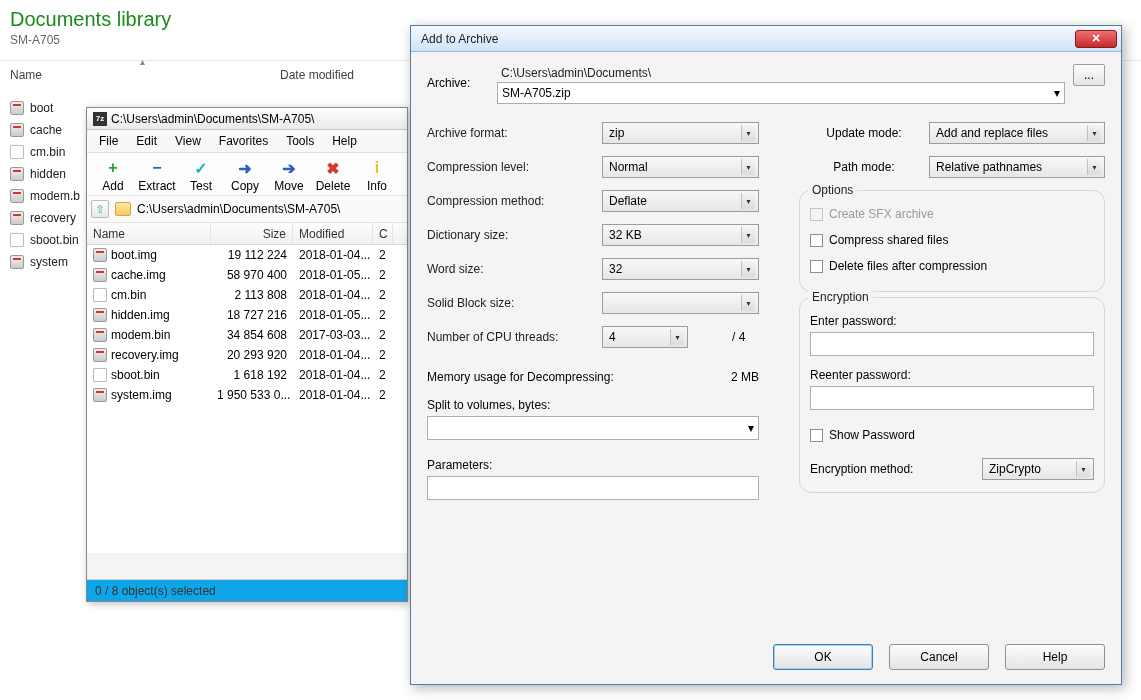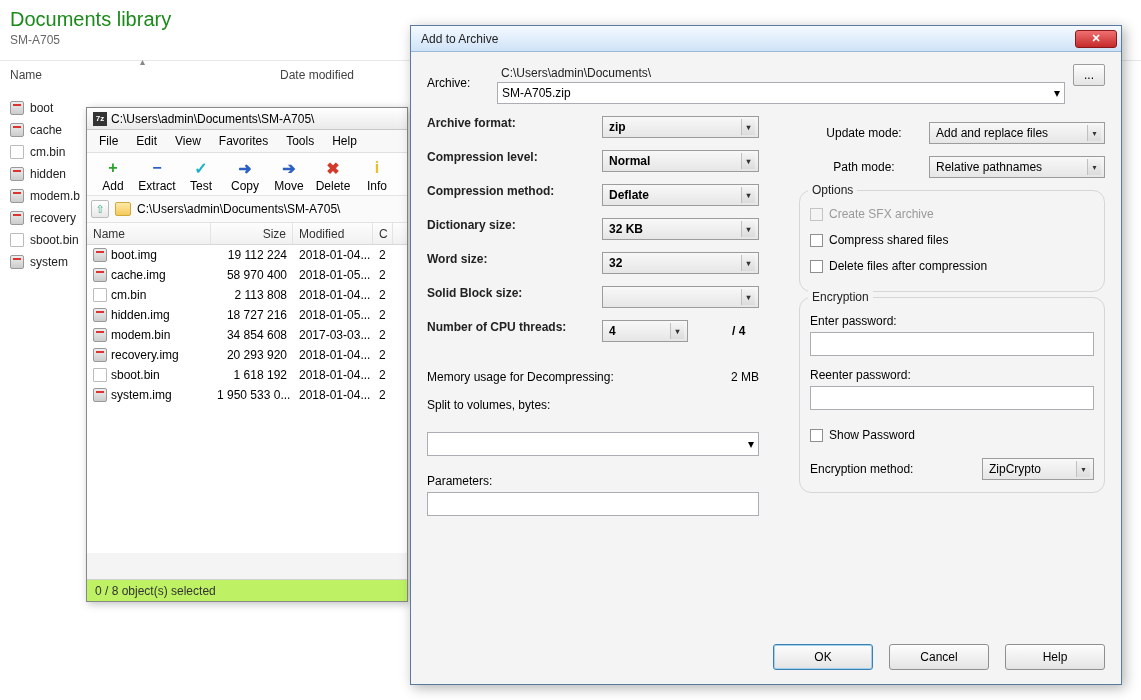--- a/index.html
+++ b/index.html
@@ -35,46 +35,46 @@
 .sz-addr-fold { width: 16px; height: 14px; background: linear-gradient(#ffe9a8,#f4c95a); border: 1px solid #cda93e; border-radius: 2px; }
 .sz-list { background: #fff; height: 330px; overflow: hidden; }
 .sz-list-head { display: flex; background: linear-gradient(#fdfdfd,#f1f1f1); border-bottom: 1px solid #d8d8d8; height: 22px; align-items: center; }
 .sz-list-head .c { padding: 0 6px; border-right: 1px solid #e4e4e4; height: 100%; display: flex; align-items: center; color: #333; }
 .sz-list-body .row { display: flex; height: 20px; align-items: center; }
 .sz-list-body .c { padding: 0 6px; overflow: hidden; white-space: nowrap; }
 .c-name { width: 124px; display: flex; align-items: center; gap: 4px; }
 .c-size { width: 82px; text-align: right; justify-content: flex-end; }
 .c-mod { width: 80px; }
 .c-x { width: 20px; }
-.sz-status { position: absolute; bottom: 0; left: 0; right: 0; height: 22px; background: #bef264; border-top: 1px solid #d0d0d0; display: flex; align-items: center; padding: 0 8px; color: #333; }
+.sz-status { position: absolute; bottom: 0; left: 0; right: 0; height: 22px; background: #0ea5e9; border-top: 1px solid #d0d0d0; display: flex; align-items: center; padding: 0 8px; color: #333; }
 
 
 .dlg { position: absolute; top: 25px; left: 410px; width: 712px; height: 660px; background: #f4f4f4; border: 1px solid #5a7aa0; box-shadow: 3px 3px 12px rgba(0,0,0,0.3); }
 .dlg-title { height: 26px; background: linear-gradient(#f4f9ff,#cfe3f7); border-bottom: 1px solid #9bb7d6; display: flex; align-items: center; padding: 0 4px 0 10px; justify-content: space-between; }
 .dlg-title span { color: #222; }
 .dlg-close { width: 42px; height: 18px; background: linear-gradient(#f07070,#c52b2b); border: 1px solid #8a1a1a; border-radius: 3px; display: flex; align-items: center; justify-content: center; color: #fff; font-weight: bold; font-size: 11px; cursor: pointer; }
 .dlg-body { padding: 12px 16px; height: calc(100% - 26px); position: relative; }
 .arch-row { display: flex; align-items: flex-start; margin-bottom: 12px; }
 .arch-label { width: 70px; padding-top: 12px; }
 .arch-path { flex: 1; }
 .arch-path-text { padding: 2px 0 2px 4px; color: #222; }
 .arch-combo { height: 22px; background: #fff; border: 1px solid #abadb3; display: flex; align-items: center; padding: 0 4px; justify-content: space-between; }
 .arch-dots { width: 32px; height: 22px; margin-left: 8px; background: linear-gradient(#fdfdfd,#e4e4e4); border: 1px solid #9c9c9c; border-radius: 2px; display: flex; align-items: center; justify-content: center; cursor: pointer; }
 .two-col { display: flex; gap: 40px; }
 .col-l { width: 332px; }
 .col-r { flex: 1; }
-.frow { display: flex; align-items: flex-start; height: 34px; font-weight: bold; }
+.frow { display: flex; align-items: center; height: 34px; }
 .frow .lbl { width: 175px; color: #222; }
 .sel { flex: 1; height: 22px; background: linear-gradient(#f8f8f8,#e6e6e6); border: 1px solid #9c9c9c; display: flex; align-items: center; justify-content: space-between; padding: 0 3px 0 6px; cursor: pointer; }
 .sel .dd { width: 14px; height: 16px; background: linear-gradient(#f4f4f4,#dcdcdc); border-left: 1px solid #c0c0c0; display: flex; align-items: center; justify-content: center; font-size: 8px; color: #333; }
 .sel.small { width: 86px; flex: none; }
 .threads-row { display: flex; align-items: center; gap: 8px; }
 .threads-total { margin-left: 36px; }
 .mem-row { display: flex; justify-content: space-between; height: 26px; align-items: center; }
-.split-lbl { margin-top: 8px; margin-bottom: 20px; }
+.split-lbl { margin-top: 8px; margin-bottom: 4px; }
 .textin { width: 100%; height: 24px; background: #fff; border: 1px solid #abadb3; padding: 0 4px; display: flex; align-items: center; justify-content: space-between; }
 .param-lbl { margin-top: 18px; margin-bottom: 4px; }
 .group { border: 1px solid #d6d6d6; border-radius: 12px; padding: 10px 10px 12px 10px; position: relative; margin-top: 6px; }
 .group-title { position: absolute; top: -8px; left: 8px; background: #f4f4f4; padding: 0 4px; color: #222; }
 .chk { display: flex; align-items: center; gap: 6px; height: 26px; }
 .chkbox { width: 13px; height: 13px; background: #fff; border: 1px solid #8e8f8f; }
 .chk.disabled { color: #9a9a9a; }
 .chk.disabled .chkbox { border-color: #c4c4c4; background: #f4f4f4; }
 .pwd-lbl { margin: 6px 0 4px 0; }
 .pwd-in { width: 100%; height: 24px; background: #fff; border: 1px solid #abadb3; }

